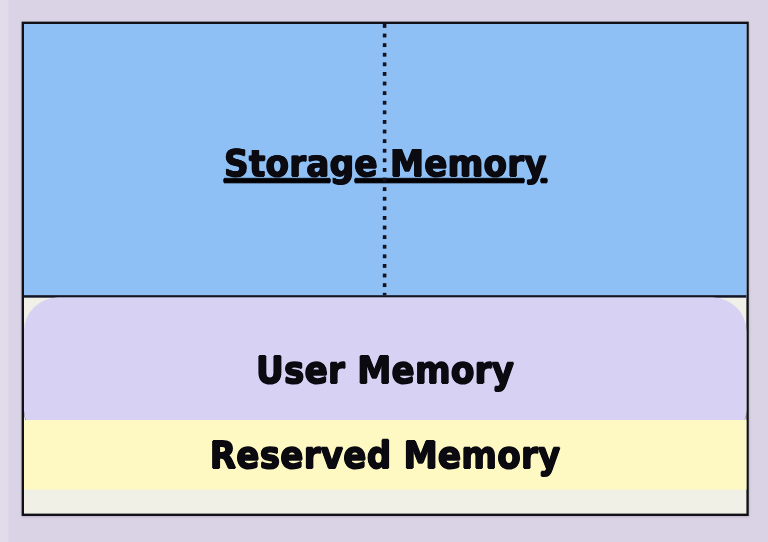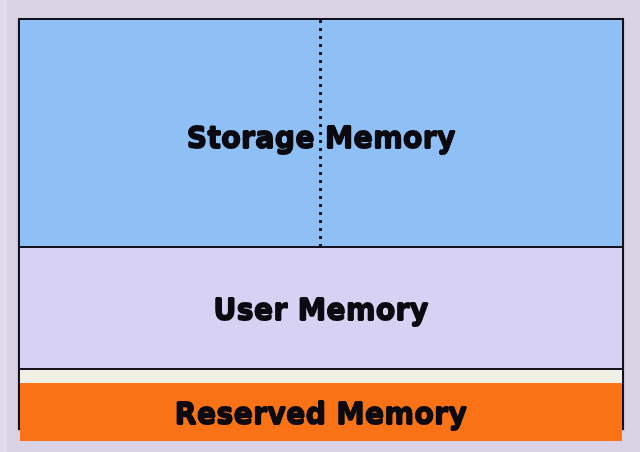--- a/index.html
+++ b/index.html
@@ -61,38 +61,39 @@
     flex-direction: row;
     align-items: stretch;
     justify-content: flex-start;
   }
 
   .band-user {
     top: 228px;
     height: 122px;
     background: #d7d1f3;
     border-bottom: 2px solid #15131f;
+    border-radius: 28px;
   }
 
   .band-reserved {
-    top: 363px;
+    top: 330px;
     height: 58px;
-    background: #f97316;
+    background: #fef9c3;
   }
 
   
   .half {
     position: relative;
     flex: 1 1 0;
     display: flex;
     align-items: center;
     justify-content: center;
   }
 
-  .half-storage { flex-grow: 299; }
+  .half-storage { flex-grow: 299; text-decoration: underline; }
   .half-execution { flex-grow: 303; }
 
   
   .dotted-divider {
     position: absolute;
     top: 0;
     left: 299px;
     width: 3px;
     height: 100%;
     background-image: linear-gradient(

